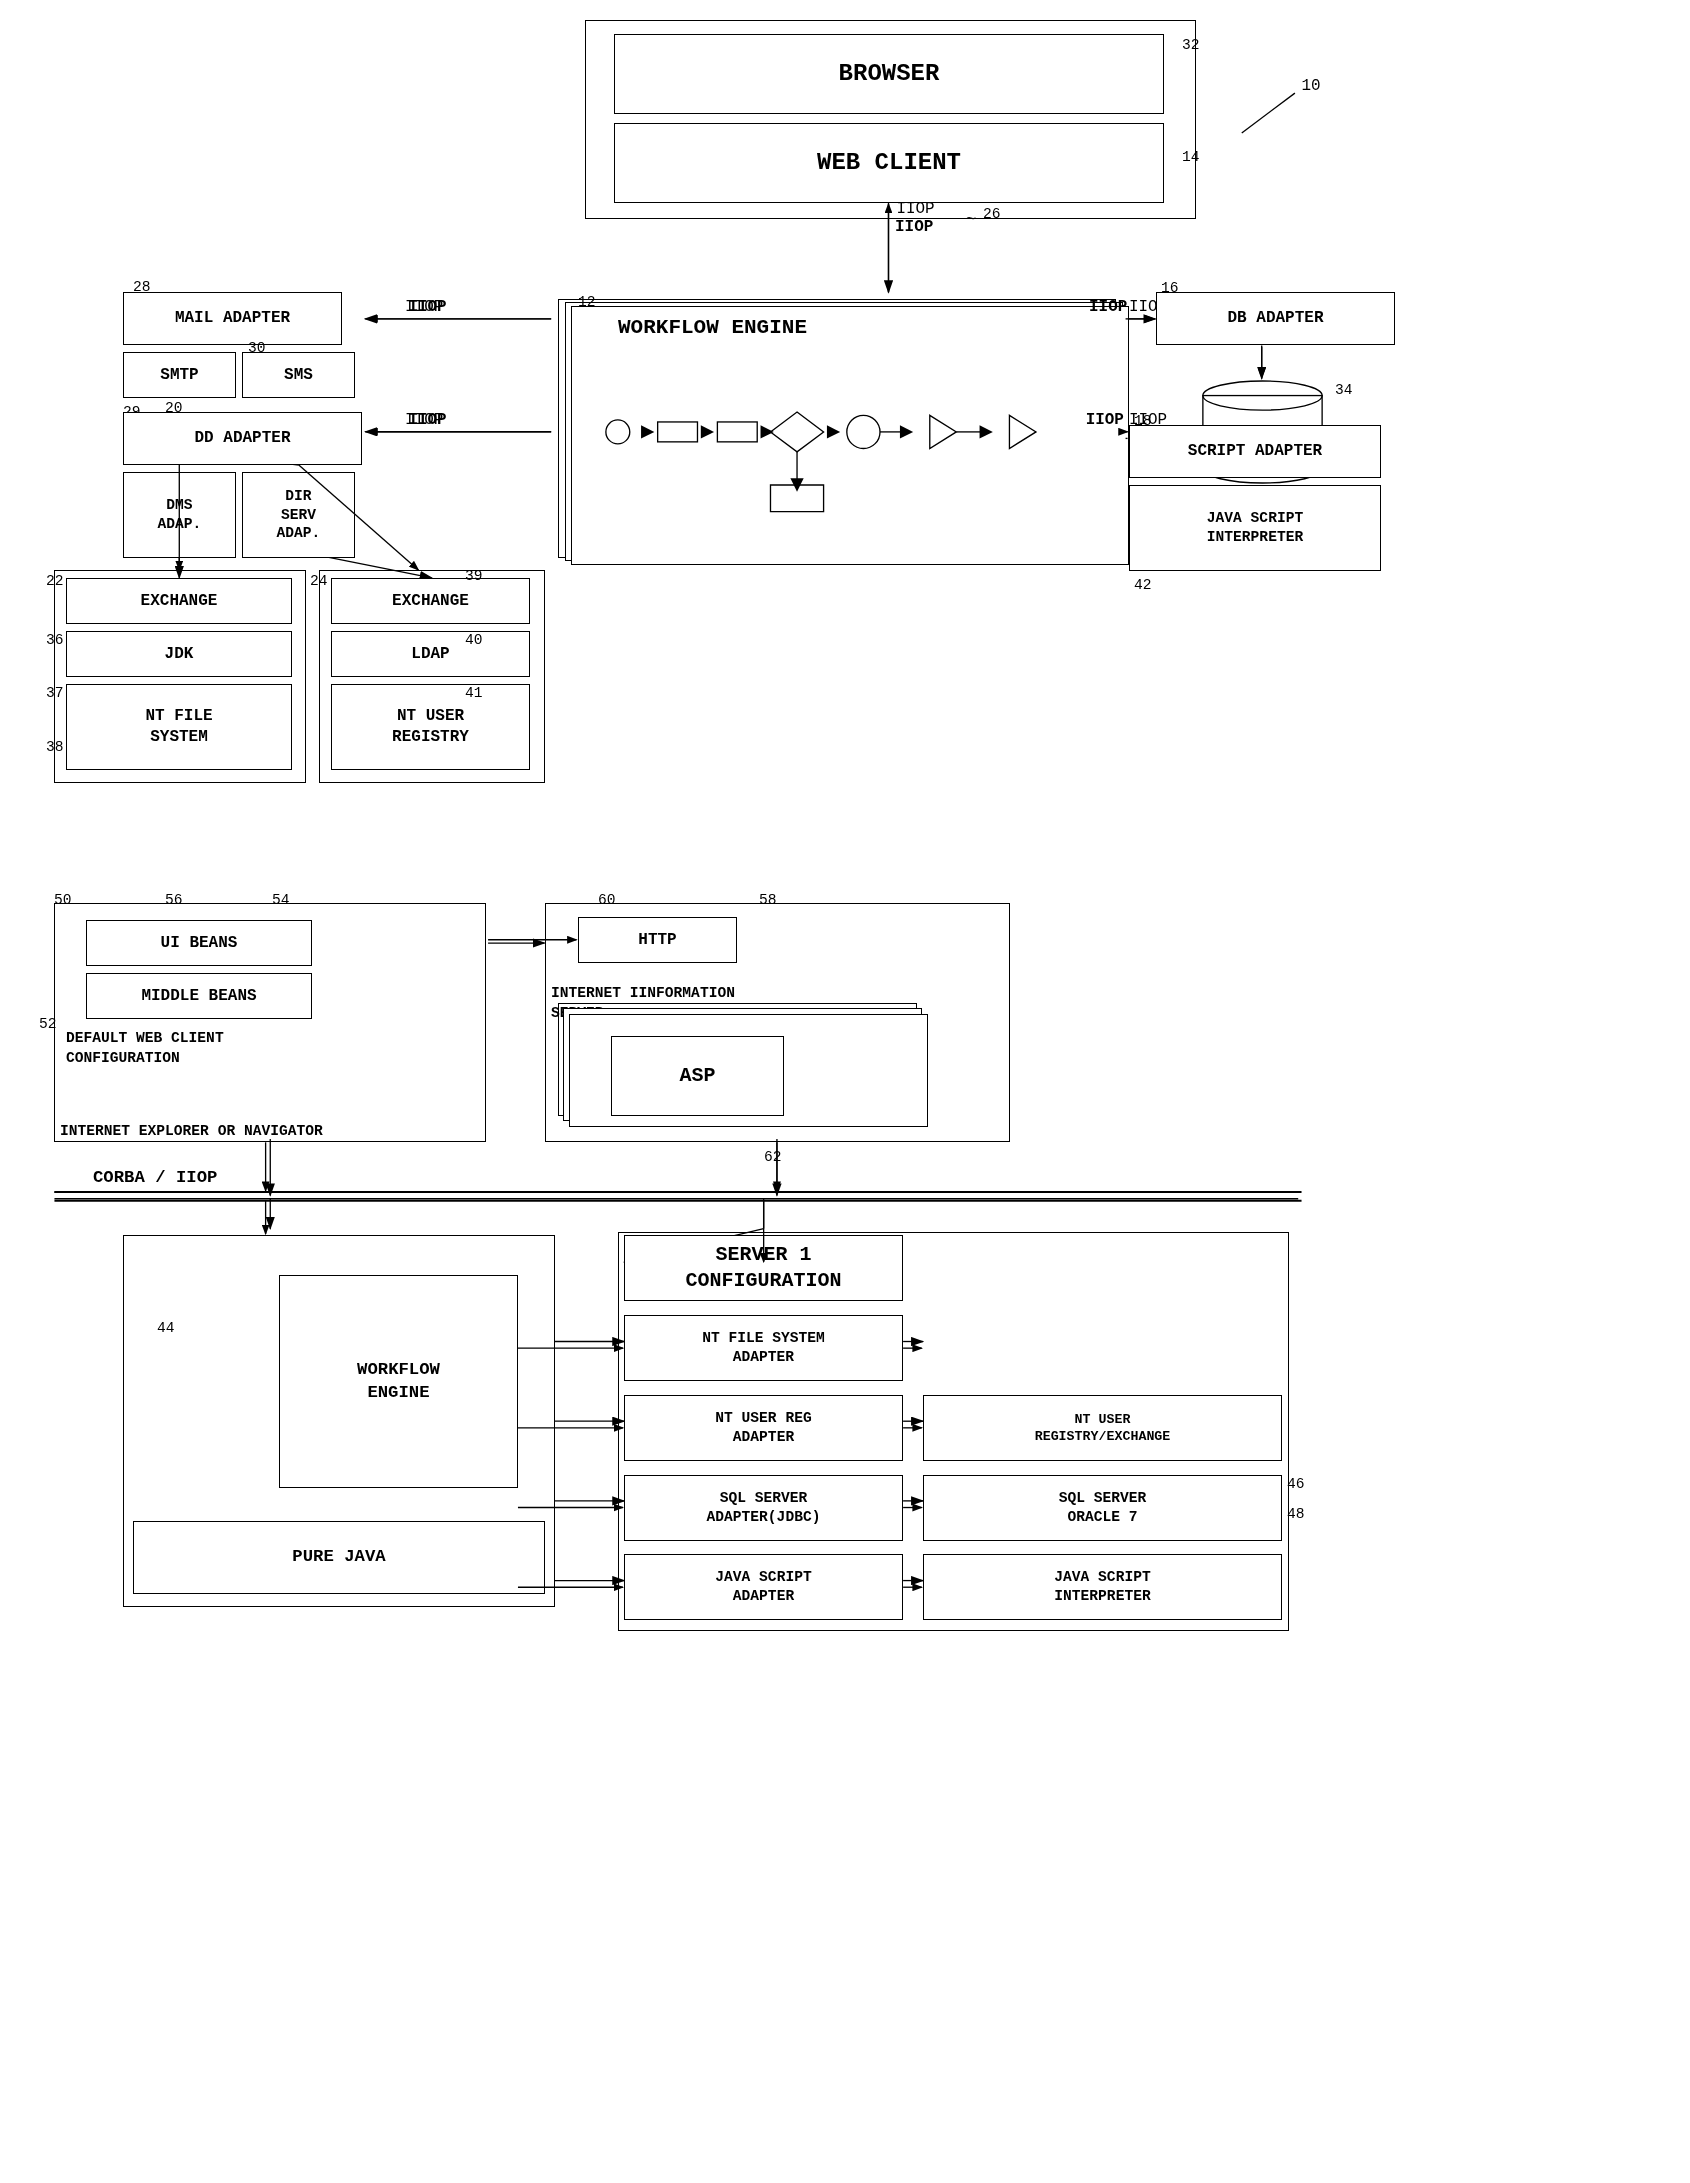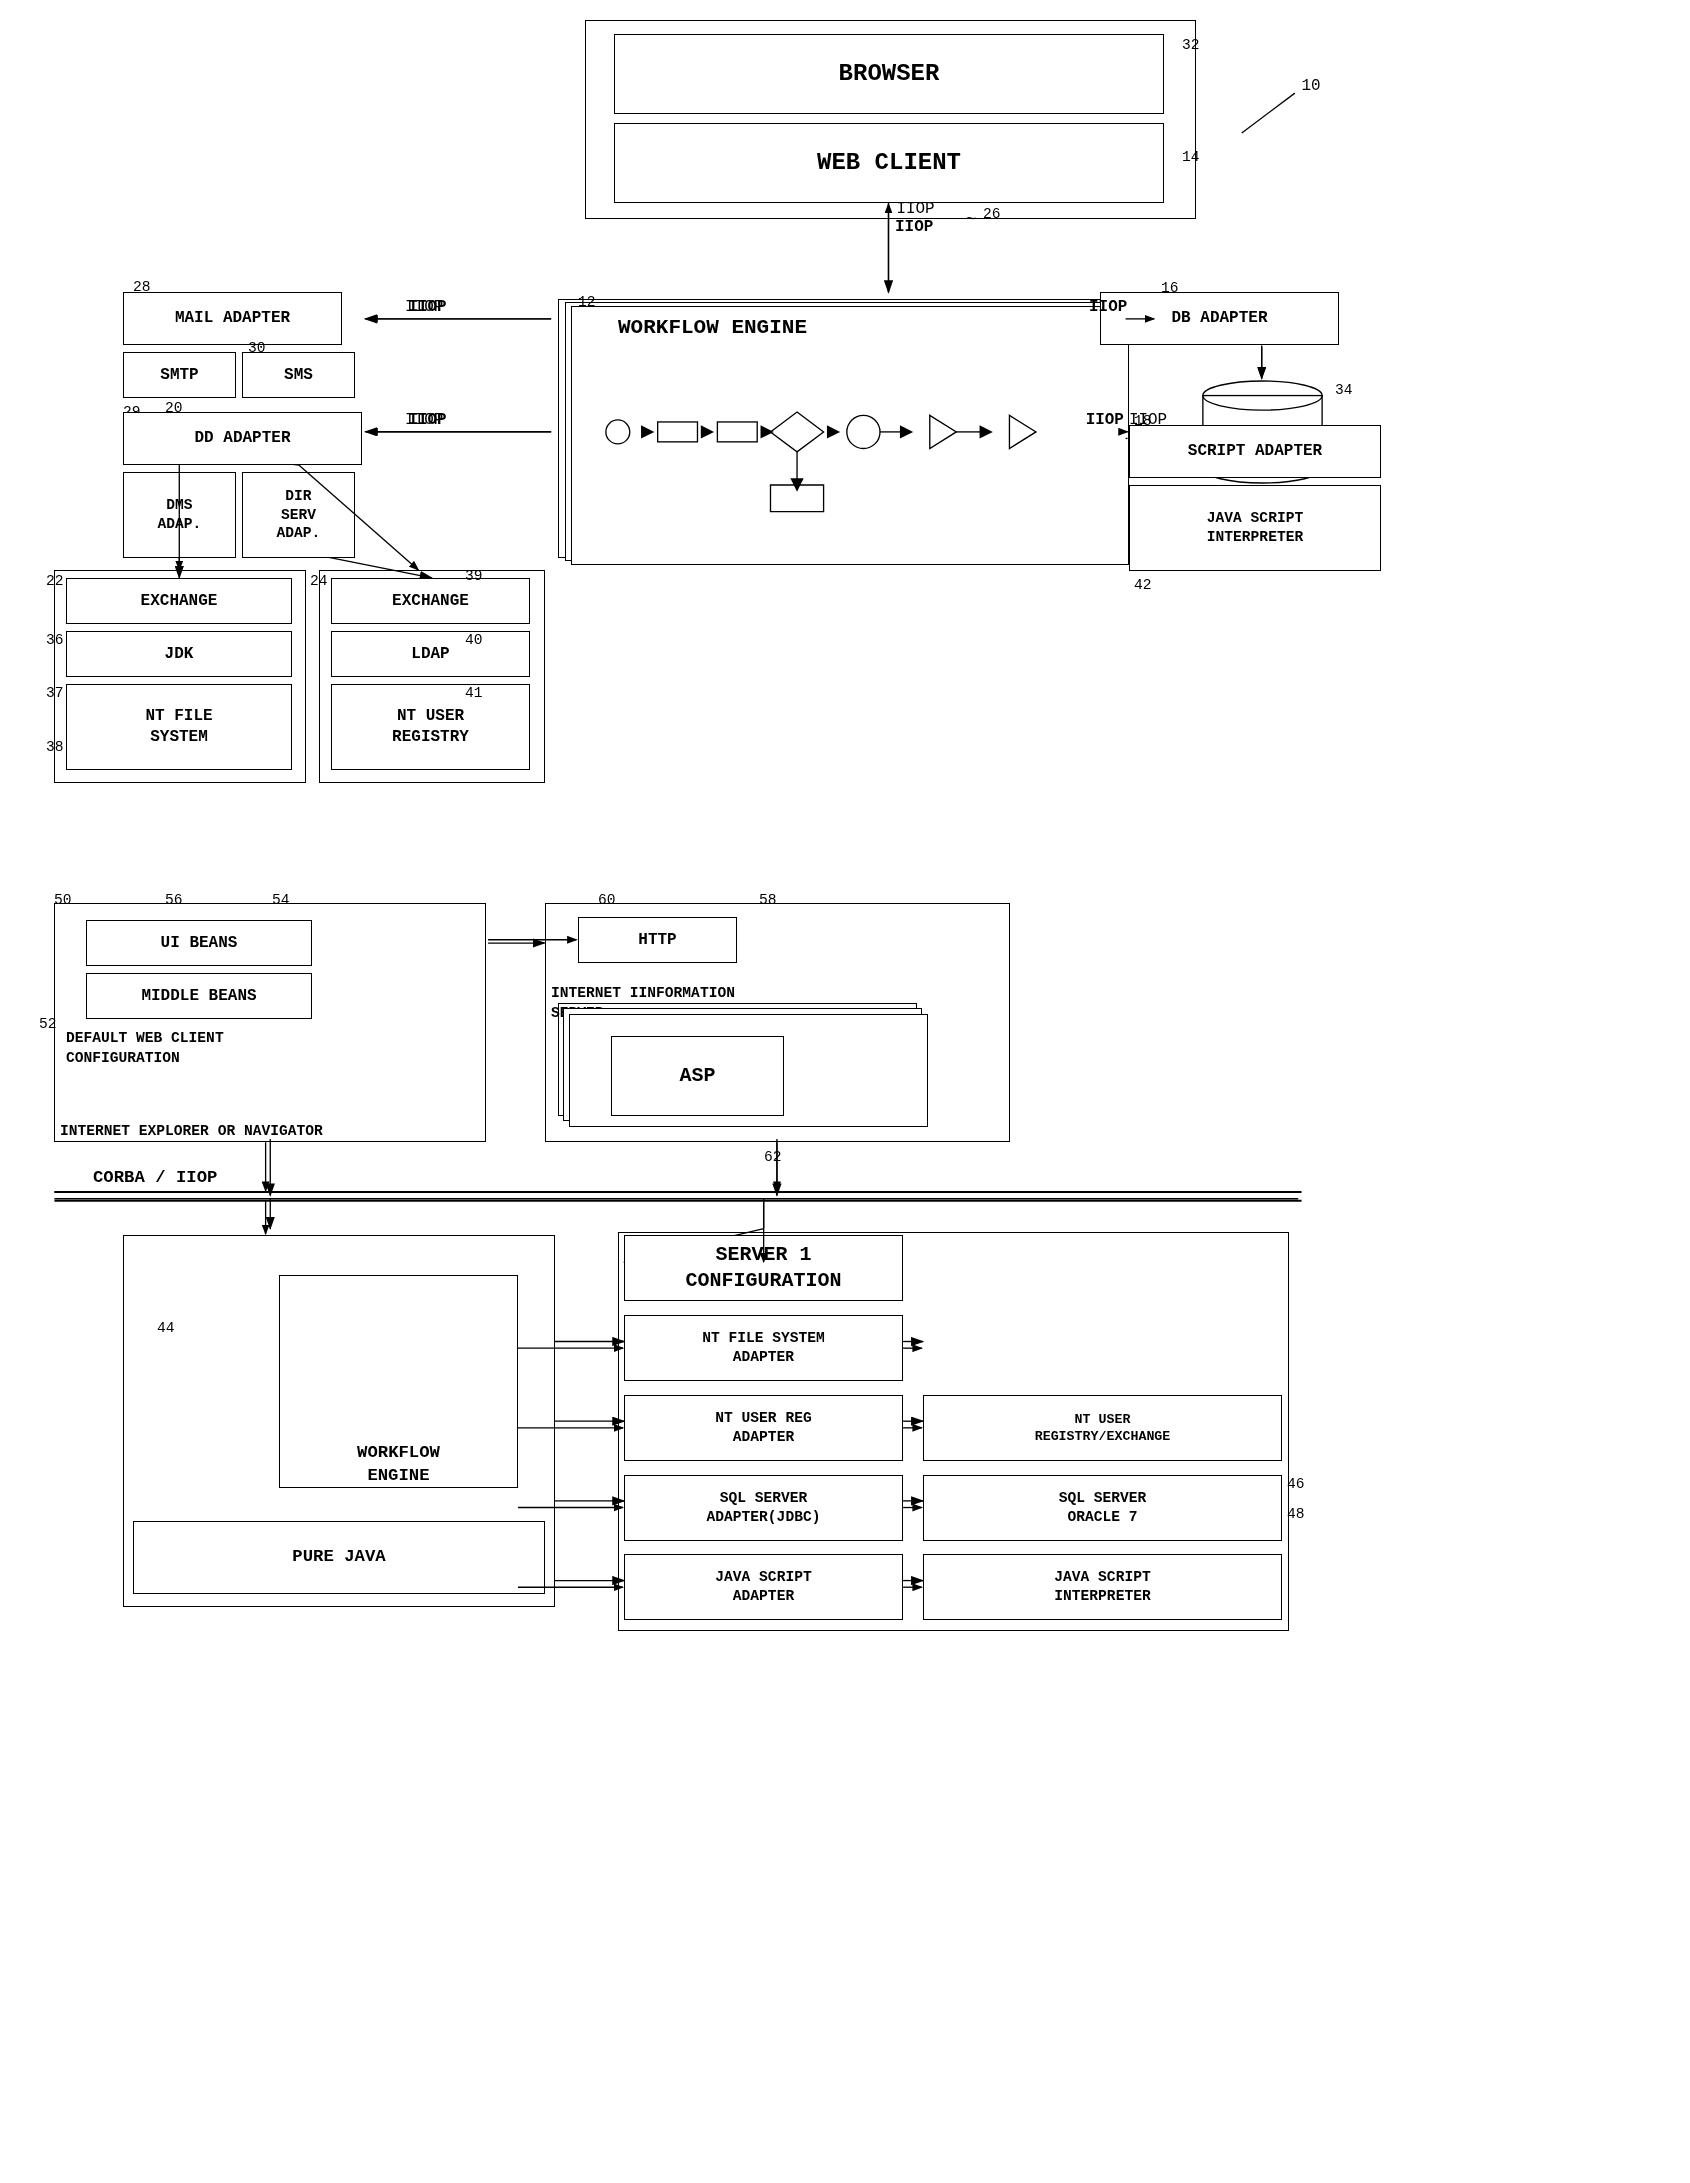--- a/index.html
+++ b/index.html
@@ -202,21 +202,21 @@
     <span>DMS
 ADAP.</span>
   </div>
 
   <div class="box" style="left:242px; top:472px; width:113px; height:86px; font-size:14.6px; white-space:pre-line;">
     <span>DIR
 SERV
 ADAP.</span>
   </div>
 
-  <div class="box" style="left:1100px; top:292px; width:239px; height:53px; font-size:16px;">
+  <div class="box" style="left:1156px; top:292px; width:239px; height:53px; font-size:16px;">
     <span>DB ADAPTER</span>
   </div>
 
   <div class="label label-ref" style="left:1161px; top:280px;">16</div>
 
   <div style="position:absolute; left:1196px; top:379px; width:133px; height:106px;">
     <svg width="133" height="106" xmlns="http://www.w3.org/2000/svg" viewBox="0 0 200 160">
       <ellipse cx="100" cy="25" rx="90" ry="22" fill="none" stroke="#000" stroke-width="2"></ellipse>
       <rect x="10" y="25" width="180" height="110" fill="none" stroke="#000" stroke-width="2"></rect>
       <ellipse cx="100" cy="135" rx="90" ry="22" fill="#fff" stroke="#000" stroke-width="2"></ellipse>
@@ -327,21 +327,21 @@
   <div class="label label-ref" style="left:764px; top:1149px;">62</div>
 
   <div class="label" style="left:93px; top:1168px; font-size:17.3px; font-weight:bold;">
     CORBA / IIOP
   </div>
 
   <div style="position:absolute; left:123px; top:1235px; width:432px; height:372px; border:1.3px solid #000;"></div>
 
   <div class="label label-ref" style="left:157px; top:1320px;">44</div>
 
-  <div class="box" style="left:279px; top:1275px; width:239px; height:213px; font-size:17.3px; white-space:pre-line;align-items:flex-end;">
+  <div class="box" style="left:279px; top:1275px; width:239px; height:213px; font-size:17.3px; white-space:pre-line;">
     <span>WORKFLOW
 ENGINE</span>
   </div>
 
   <div class="box" style="left:133px; top:1521px; width:412px; height:73px; font-size:17.3px;">
     <span>PURE JAVA</span>
   </div>
 
   <div class="box" style="left:624px; top:1235px; width:279px; height:66px; font-size:20px; white-space:pre-line;">
     <span>SERVER 1

